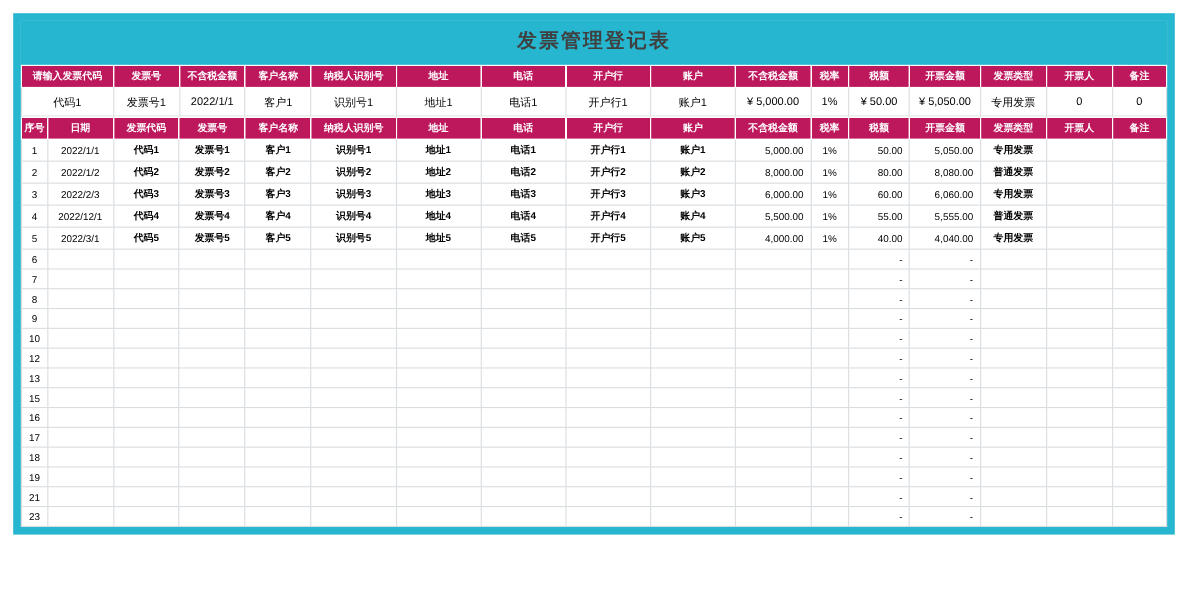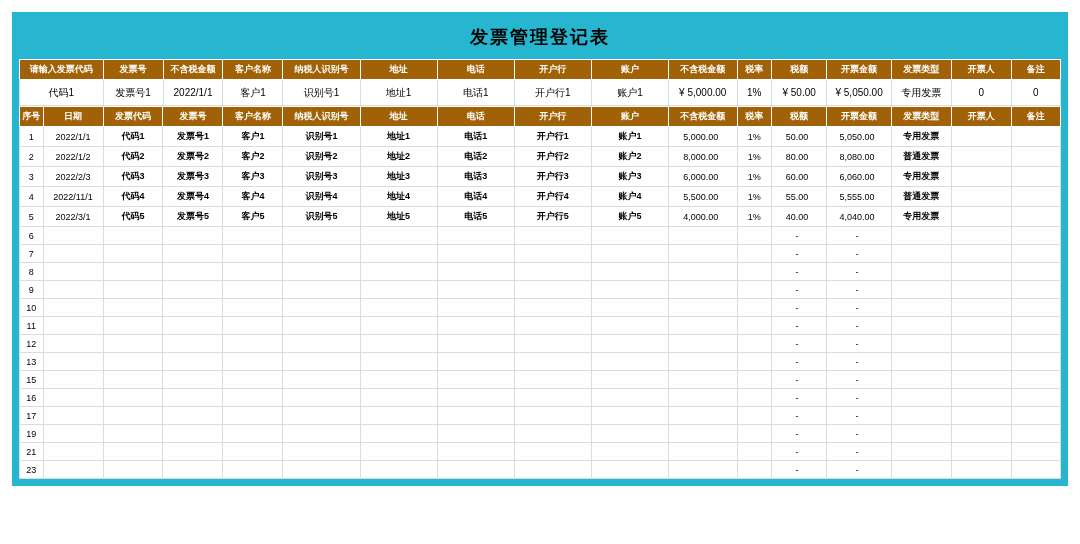--- a/index.html
+++ b/index.html
@@ -11,21 +11,21 @@
     font-size: 10px;
   }
   .sheet {
     width: 1056px;
     margin: 0 auto;
     border: 7px solid #26b6cf;
     background: #fff;
   }
   .title-bar {
     background: #26b6cf;
-    color: #000000;
+    color: #404040;
     text-align: center;
     font-size: 18px;
     font-weight: bold;
     padding: 6px 0 10px 0;
     letter-spacing: 2px;
   }
   table {
     border-collapse: collapse;
     width: 100%;
     table-layout: fixed;
@@ -33,21 +33,21 @@
   th, td {
     border: 1px solid #d9dde0;
     text-align: center;
     padding: 3px 2px;
     overflow: hidden;
     white-space: nowrap;
     font-size: 9px;
     height: 18px;
   }
   th {
-    background: #a16207;
+    background: #be185d;
     color: #fff;
     font-weight: bold;
     border: 1px solid #fff;
   }
   .query-row td {
     background: #fff;
     height: 26px;
     font-size: 10px;
   }
   .col-seq   { width: 22px; }
@@ -60,21 +60,21 @@
   .col-tel   { width: 72px; }
   .col-bank  { width: 72px; }
   .col-acct  { width: 72px; }
   .col-amt   { width: 64px; }
   .col-rate  { width: 32px; }
   .col-tax   { width: 52px; }
   .col-total { width: 60px; }
   .col-type  { width: 56px; }
   .col-issuer{ width: 56px; }
   .col-note  { width: 46px; }
-  td.num { text-align: center; padding-right: 6px; }
+  td.num { text-align: right; padding-right: 6px; }
   td.bold { font-weight: bold; }
 </style>
 </head>
 <body>
 
 <div class="sheet">
   <div class="title-bar">发票管理登记表</div>
 
   <table>
     <colgroup>
@@ -229,21 +229,21 @@
           <td class="num">6,000.00</td>
           <td>1%</td>
           <td class="num">60.00</td>
           <td class="num">6,060.00</td>
           <td class="bold">专用发票</td>
           <td></td>
           <td></td>
         </tr>
         <tr>
           <td>4</td>
-          <td>2022/11/1</td>
+          <td>2022/12/1</td>
           <td class="bold">代码4</td>
           <td class="bold">发票号4</td>
           <td class="bold">客户4</td>
           <td class="bold">识别号4</td>
           <td class="bold">地址4</td>
           <td class="bold">电话4</td>
           <td class="bold">开户行4</td>
           <td class="bold">账户4</td>
           <td class="num">5,500.00</td>
           <td>1%</td>
@@ -361,39 +361,20 @@
           <td></td>
           <td></td>
           <td></td>
           <td class="num">-</td>
           <td class="num">-</td>
           <td></td>
           <td></td>
           <td></td>
         </tr>
         <tr>
-          <td>11</td>
-          <td></td>
-          <td></td>
-          <td></td>
-          <td></td>
-          <td></td>
-          <td></td>
-          <td></td>
-          <td></td>
-          <td></td>
-          <td></td>
-          <td></td>
-          <td class="num">-</td>
-          <td class="num">-</td>
-          <td></td>
-          <td></td>
-          <td></td>
-        </tr>
-        <tr>
           <td>12</td>
           <td></td>
           <td></td>
           <td></td>
           <td></td>
           <td></td>
           <td></td>
           <td></td>
           <td></td>
           <td></td>
@@ -457,20 +438,39 @@
           <td></td>
           <td></td>
           <td class="num">-</td>
           <td class="num">-</td>
           <td></td>
           <td></td>
           <td></td>
         </tr>
         <tr>
           <td>17</td>
+          <td></td>
+          <td></td>
+          <td></td>
+          <td></td>
+          <td></td>
+          <td></td>
+          <td></td>
+          <td></td>
+          <td></td>
+          <td></td>
+          <td></td>
+          <td class="num">-</td>
+          <td class="num">-</td>
+          <td></td>
+          <td></td>
+          <td></td>
+        </tr>
+        <tr>
+          <td>18</td>
           <td></td>
           <td></td>
           <td></td>
           <td></td>
           <td></td>
           <td></td>
           <td></td>
           <td></td>
           <td></td>
           <td></td>

